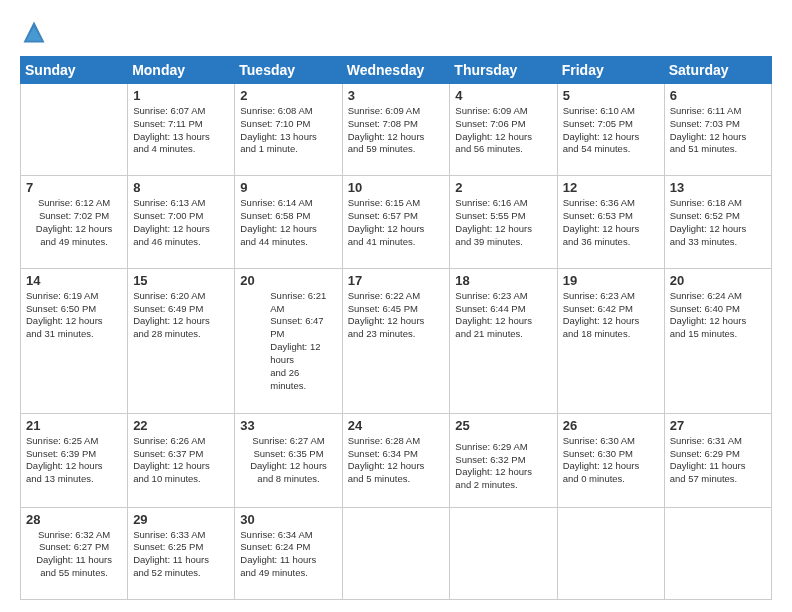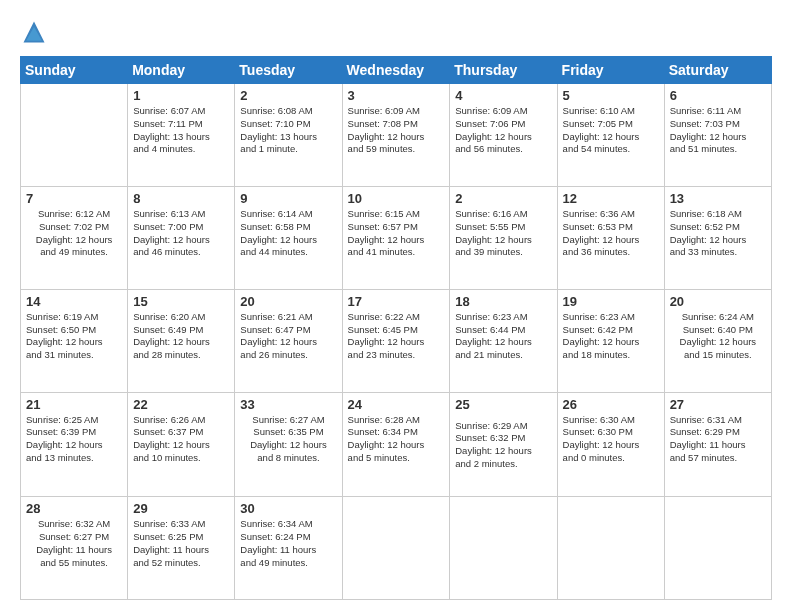--- a/index.html
+++ b/index.html
@@ -238,21 +238,21 @@
           </td>
           <td>
             <span class="day-num">15</span>
             <div class="day-info" style="white-space: pre-line;">Sunrise: 6:20 AM
 Sunset: 6:49 PM
 Daylight: 12 hours
 and 28 minutes.</div>
           </td>
           <td>
             <span class="day-num">20</span>
-            <div class="day-info" style="white-space: pre-line;">Sunrise: 6:21 AM
+            <div class="day-info" style="white-space: pre-line; margin-left: 30px;">Sunrise: 6:21 AM
 Sunset: 6:47 PM
 Daylight: 12 hours
 and 26 minutes.</div>
           </td>
           <td>
             <span class="day-num">17</span>
             <div class="day-info" style="white-space: pre-line;">Sunrise: 6:22 AM
 Sunset: 6:45 PM
 Daylight: 12 hours
 and 23 minutes.</div>
@@ -266,21 +266,21 @@
           </td>
           <td>
             <span class="day-num">19</span>
             <div class="day-info" style="white-space: pre-line;">Sunrise: 6:23 AM
 Sunset: 6:42 PM
 Daylight: 12 hours
 and 18 minutes.</div>
           </td>
           <td>
             <span class="day-num">20</span>
-            <div class="day-info" style="white-space: pre-line; text-align: center;">Sunrise: 6:24 AM
+            <div class="day-info" style="white-space: pre-line;">Sunrise: 6:24 AM
 Sunset: 6:40 PM
 Daylight: 12 hours
 and 15 minutes.</div>
           </td>
         </tr>
         <tr>
           <td>
             <span class="day-num">21</span>
             <div class="day-info" style="white-space: pre-line;">Sunrise: 6:25 AM
 Sunset: 6:39 PM

